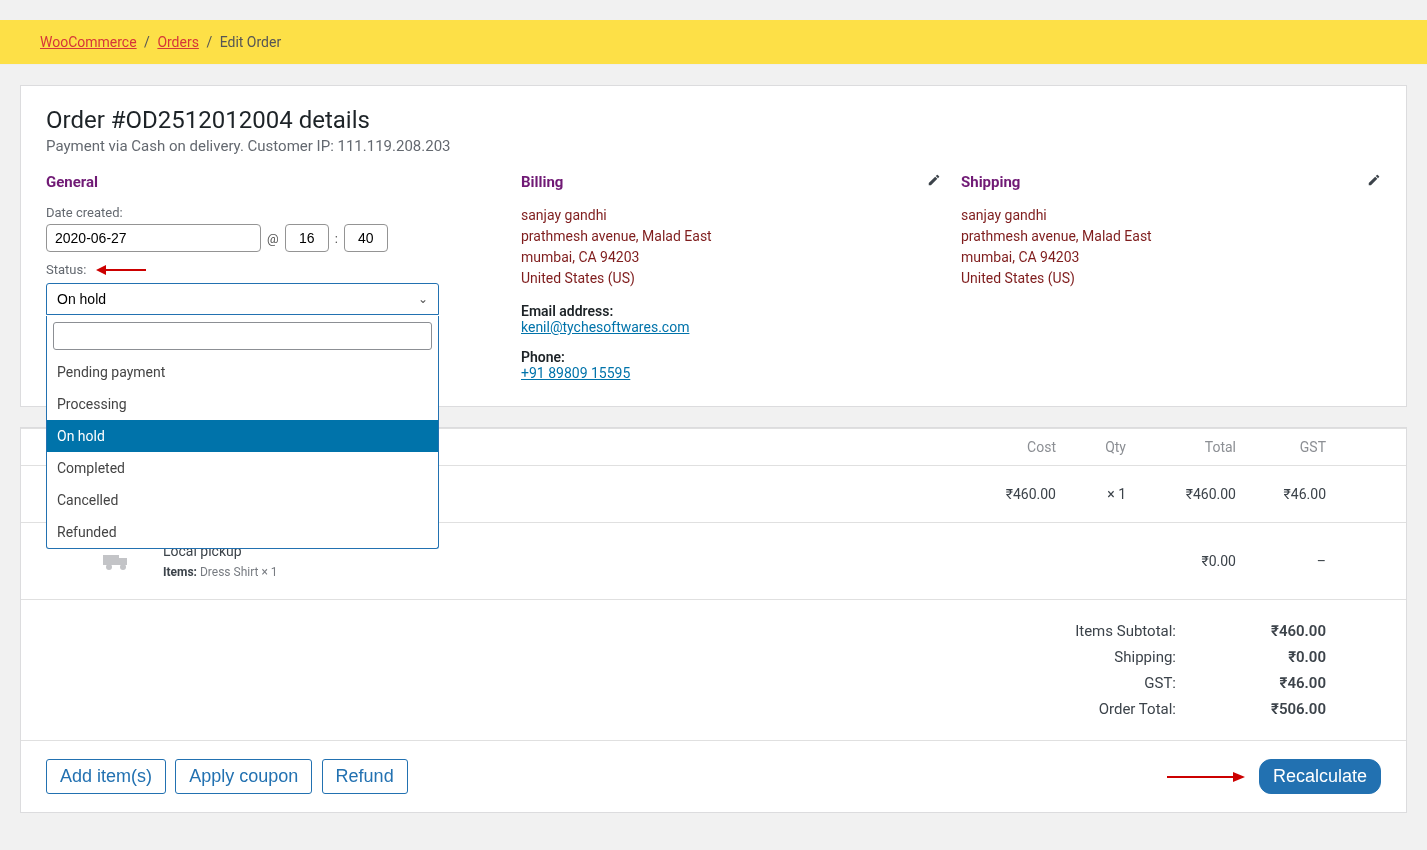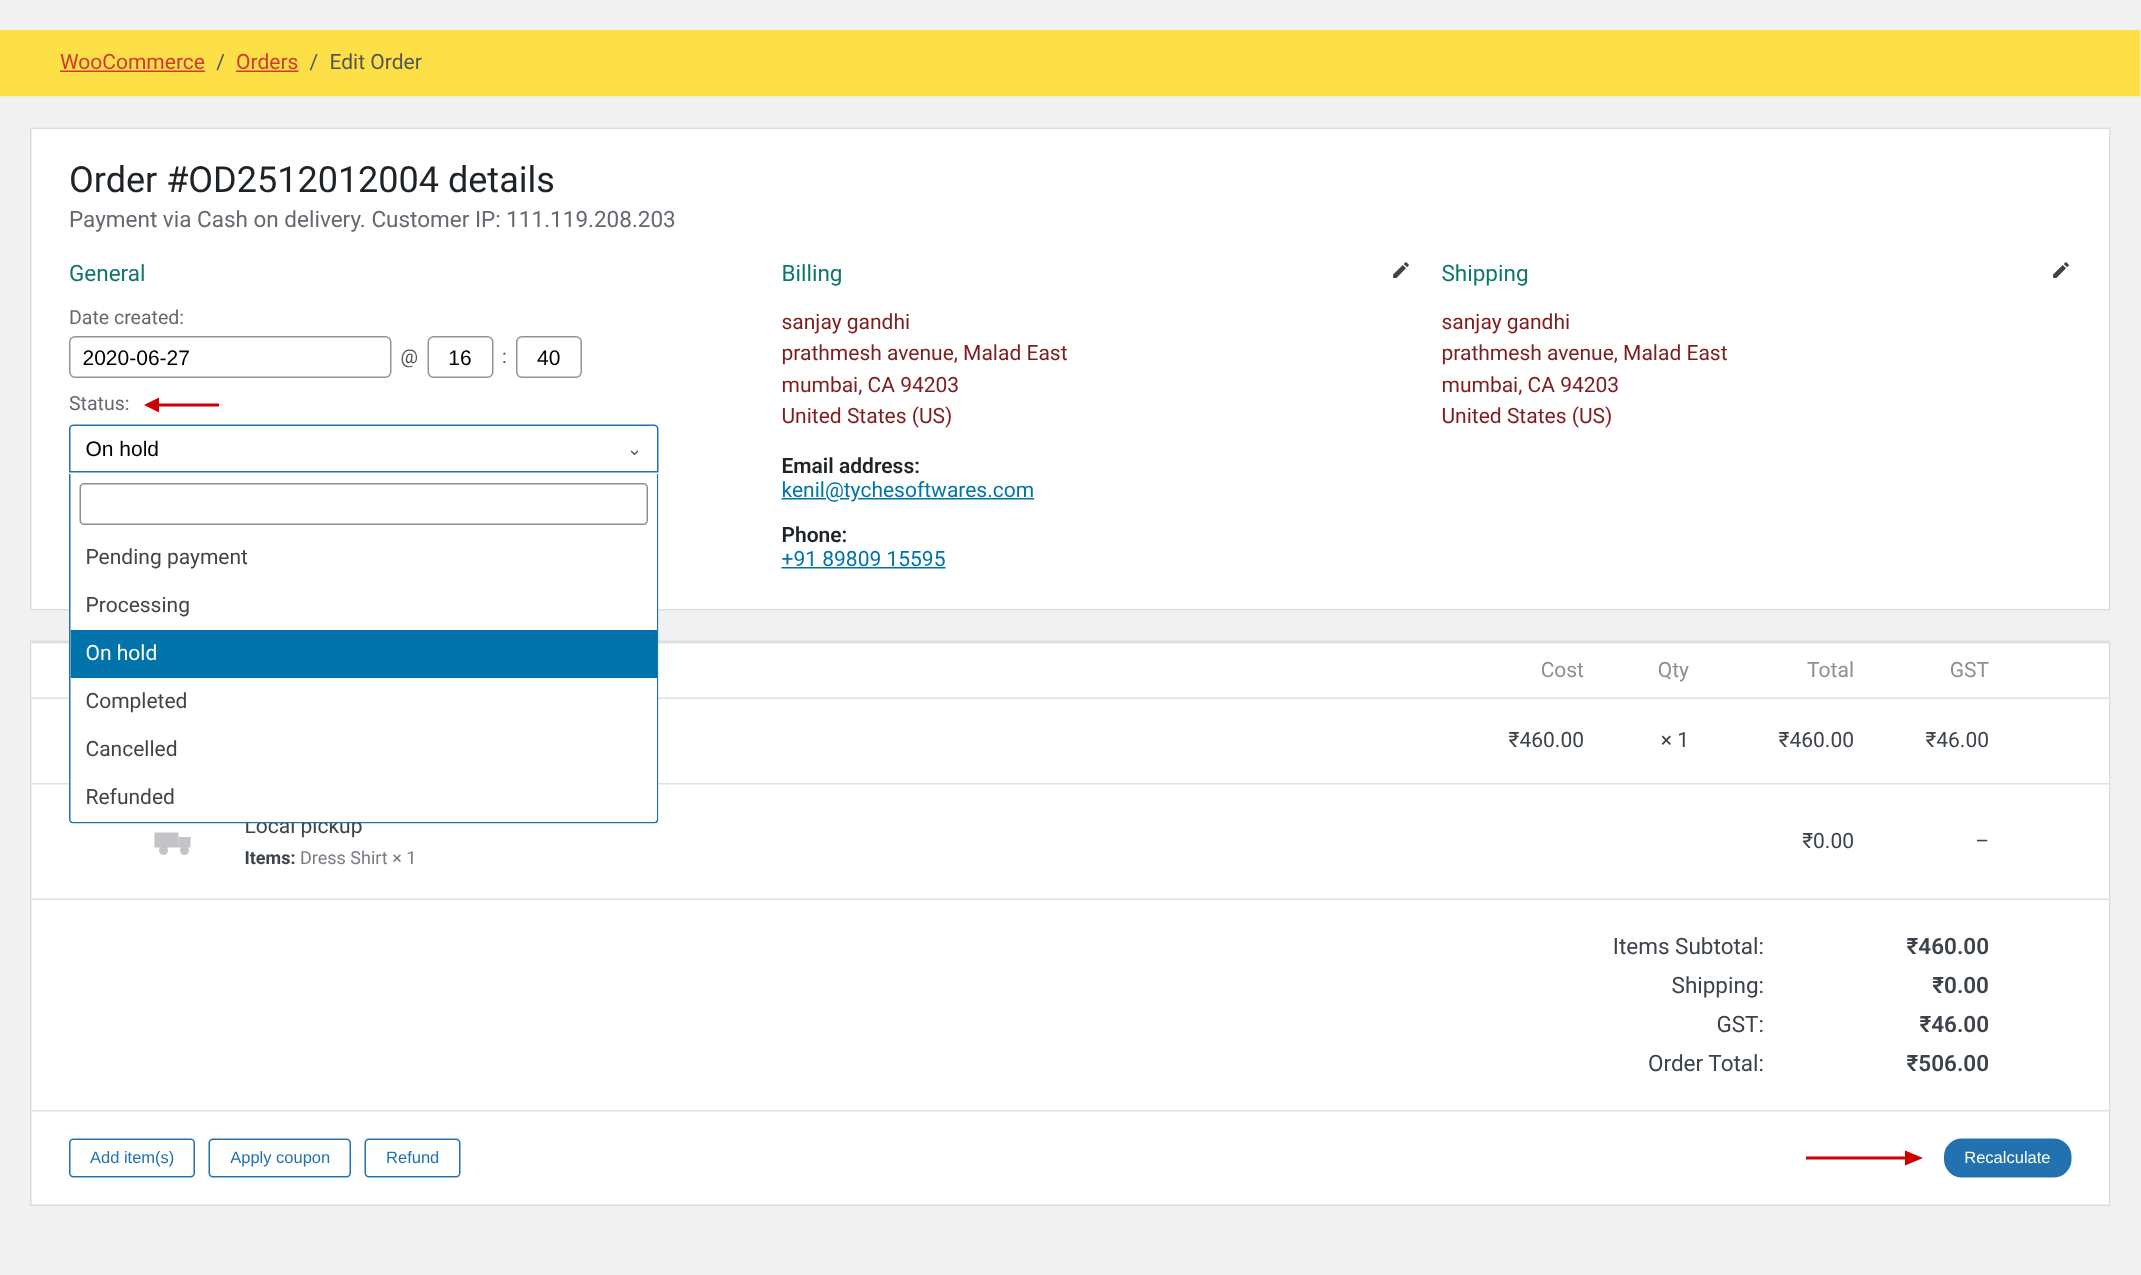--- a/index.html
+++ b/index.html
@@ -46,23 +46,23 @@
   .cols {
     display: flex;
     padding: 12px 25px 25px;
     gap: 20px;
   }
   .col-general { width: 455px; }
   .col-billing { flex: 1; position: relative; }
   .col-shipping { flex: 1; position: relative; }
   .col h2 {
     font-size: 15px;
-    font-weight: 400;
+    font-weight: 700;
     margin: 0 0 14px;
-    color: #0f766e;
+    color: #701a75;
   }
   .edit-icn {
     position: absolute;
     right: 0;
     top: 0;
     color: #3c434a;
     cursor: pointer;
   }
   .form-row { margin-bottom: 10px; }
   .form-row label { color: #646970; font-size: 13px; }
@@ -210,21 +210,21 @@
     justify-content:space-between;
     align-items:center;
     padding: 18px 25px;
   }
   .btn {
     padding: 6px 13px;
     border: 1px solid #2271b1;
     border-radius: 3px;
     background:#fff;
     color:#2271b1;
-    font-size:11px;
+    font-size:18px;
     cursor:pointer;
   }
   .btn + .btn { margin-left:6px; }
   .btn.primary {
     background:#2271b1;
     color:#fff;
     border-radius:12px;
   }
   .right-actions { display:flex; align-items:center; gap:14px; }
   .arrow-red-lg svg { display:block; }

